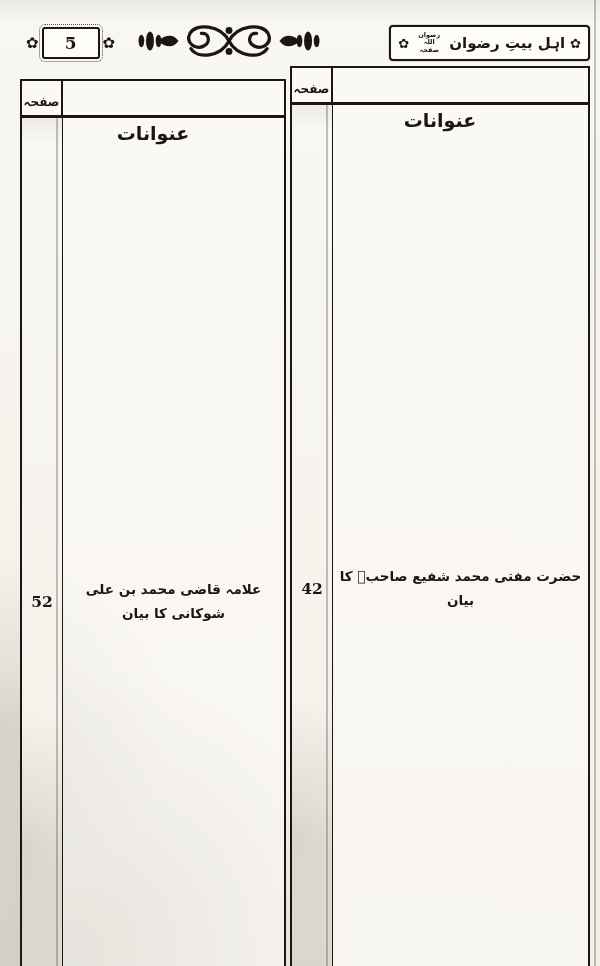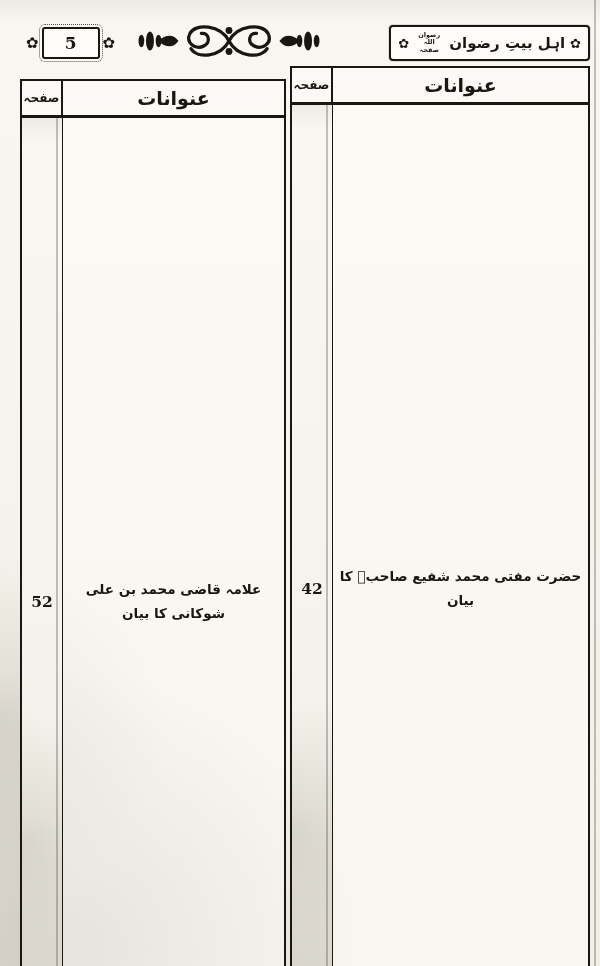--- a/index.html
+++ b/index.html
@@ -73,20 +73,21 @@
   .toc-table{
     border:2.5px solid var(--ink);
     background:rgba(253,252,248,.55);
     display:flex;flex-direction:column;
   }
   .toc-table.left-col{width:266px;margin-top:13px;}
   .toc-table.right-col{width:300px;}
   .toc-head{
     display:flex;height:36px;
     border-bottom:2.4px solid var(--ink);
+    flex-direction:column;
   }
   .head-page{
     width:41px;flex:0 0 41px;
     border-right:2px solid var(--ink);
     display:flex;align-items:center;justify-content:center;
     font-weight:700;font-size:12px;
   }
   .head-topic{
     flex:1;display:flex;align-items:center;justify-content:center;
     font-weight:800;font-size:19px;letter-spacing:.5px;

